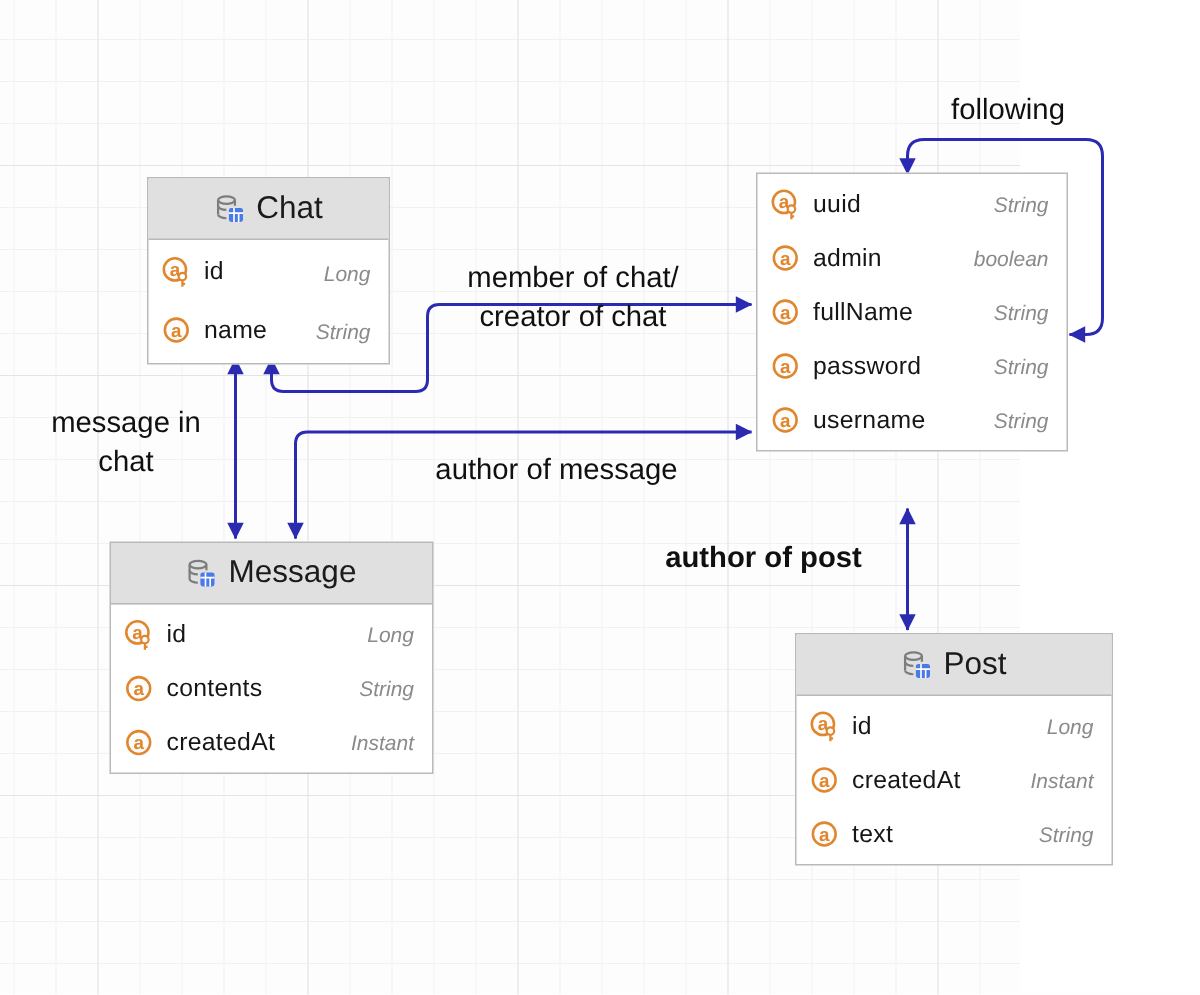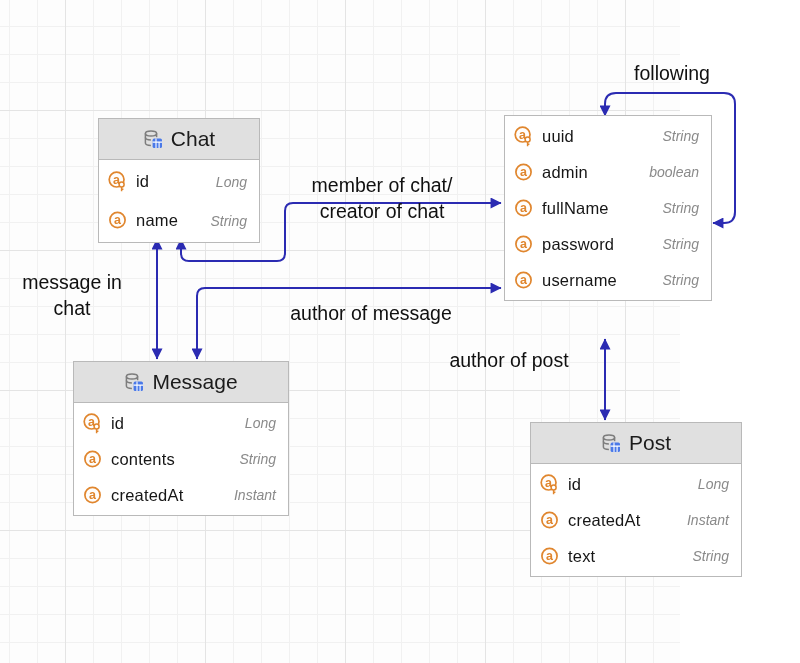--- a/index.html
+++ b/index.html
@@ -88,24 +88,24 @@
       <path class="edge" d="M181,239 V253 Q181,261 189,261 H277 Q285,261 285,253 V211 Q285,203 293,203 H501" marker-start="url(#arrow)" marker-end="url(#arrow)"></path>
       <path class="edge" d="M157,239 V359" marker-start="url(#arrow)" marker-end="url(#arrow)"></path>
       <path class="edge" d="M197,359 V296 Q197,288 205,288 H501" marker-start="url(#arrow)" marker-end="url(#arrow)"></path>
       <path class="edge" d="M605,339 V420" marker-start="url(#arrow)" marker-end="url(#arrow)"></path>
     </g>
   </svg>
 
   <div class="edge-label" style="left:672px;top:60px;">following</div>
   <div class="edge-label" style="left:382px;top:140px;margin-top:32px;">member of chat/
 creator of chat</div>
-  <div class="edge-label" style="left:72px;top:269px;">message in
+  <div class="edge-label" style="left:84px;top:269px;">message in
 chat</div>
   <div class="edge-label" style="left:371px;top:300px;">author of message</div>
-  <div class="edge-label" style="left:509px;top:347px;">author of post</div>
+  <div class="edge-label" style="left:509px;top:359px;font-weight:bold;">author of post</div>
 
   <div class="entity entity-chat" style="left:98px;top:118px;width:160px;">
     <div class="entity-header">
       <svg class="entity-icon">
           <use href="#sym-entity"></use>
         </svg>
       <span>Chat</span>
     </div>
     <div class="rows">
       <div class="row">

